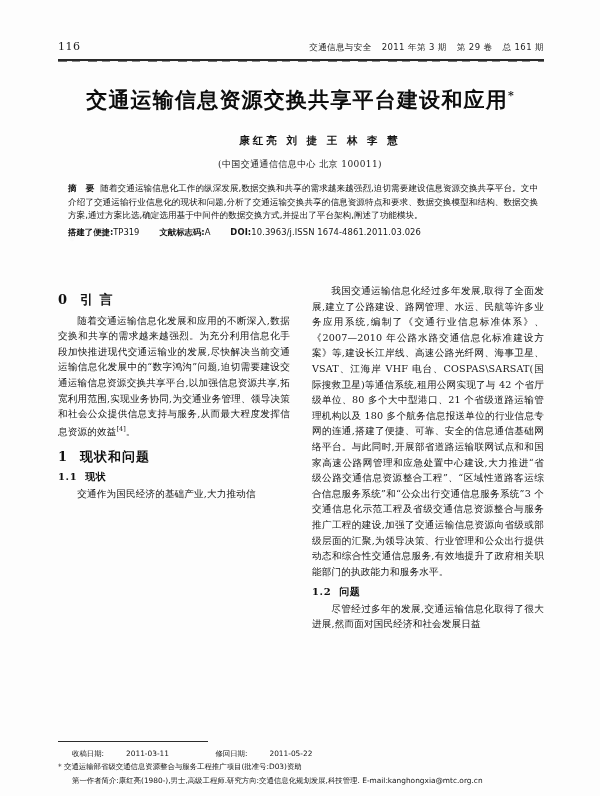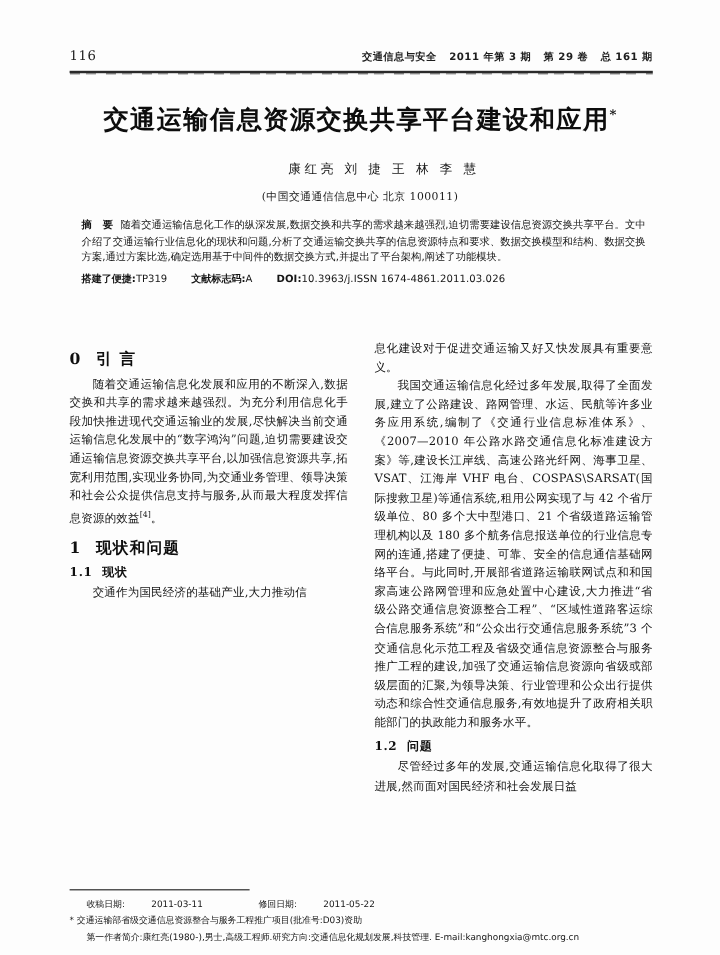--- a/index.html
+++ b/index.html
@@ -36,21 +36,21 @@
     justify-content: space-between;
   }
   .folio {
     font-size: 11px;
     letter-spacing: 0.5px;
     color: #222;
     font-family: "DejaVu Serif", "Liberation Serif", serif;
   }
   .journal-line {
     font-size: 8.5px;
-    font-weight: bold;
+    font-weight: normal;
     color: #1d1d1d;
     font-family: "DejaVu Sans", "Liberation Sans", sans-serif;
     letter-spacing: 0.4px;
     white-space: nowrap;
   }
   .journal-line span { margin-left: 7px; }
   .rule {
     position: absolute;
     left: 58px;
     right: 56px;
@@ -87,21 +87,21 @@
     font-size: 11px;
     vertical-align: super;
     letter-spacing: 0;
   }
   .authors {
     position: absolute;
     top: 134px;
     left: 0; right: 0;
     text-align: center;
     font-size: 10.5px;
-    font-weight: normal;
+    font-weight: bold;
     letter-spacing: 3px;
     color: #141414;
     margin-left: 40px;
   }
   .affil {
     position: absolute;
     top: 158px;
     left: 0; right: 0;
     text-align: center;
     font-size: 9px;
@@ -250,21 +250,20 @@
 
   <div class="columns">
     <div class="col" id="col-left">
         <h2 class="sec"><span class="num">0</span><span>引  言</span></h2>
         <p>随着交通运输信息化发展和应用的不断深入,数据交换和共享的需求越来越强烈。为充分利用信息化手段加快推进现代交通运输业的发展,尽快解决当前交通运输信息化发展中的“数字鸿沟”问题,迫切需要建设交通运输信息资源交换共享平台,以加强信息资源共享,拓宽利用范围,实现业务协同,为交通业务管理、领导决策和社会公众提供信息支持与服务,从而最大程度发挥信息资源的效益<sup class="ref">[4]</sup>。</p>
         <h2 class="sec"><span class="num">1</span><span>现状和问题</span></h2>
         <h3 class="subsec"><span class="num">1.1</span><span>现状</span></h3>
         <p>交通作为国民经济的基础产业,大力推动信</p>
       </div>
     <div class="col" id="col-right">
-        <p class="cont">息化建设对于促进交通运输又好又快发展具有重要意义。</p>
         <p>我国交通运输信息化经过多年发展,取得了全面发展,建立了公路建设、路网管理、水运、民航等许多业务应用系统,编制了《交通行业信息标准体系》、《2007—2010 年公路水路交通信息化标准建设方案》等,建设长江岸线、高速公路光纤网、海事卫星、VSAT、江海岸 VHF 电台、COSPAS\SARSAT(国际搜救卫星)等通信系统,租用公网实现了与 42 个省厅级单位、80 多个大中型港口、21 个省级道路运输管理机构以及 180 多个航务信息报送单位的行业信息专网的连通,搭建了便捷、可靠、安全的信息通信基础网络平台。与此同时,开展部省道路运输联网试点和和国家高速公路网管理和应急处置中心建设,大力推进“省级公路交通信息资源整合工程”、“区域性道路客运综合信息服务系统”和“公众出行交通信息服务系统”3 个交通信息化示范工程及省级交通信息资源整合与服务推广工程的建设,加强了交通运输信息资源向省级或部级层面的汇聚,为领导决策、行业管理和公众出行提供动态和综合性交通信息服务,有效地提升了政府相关职能部门的执政能力和服务水平。</p>
         <h3 class="subsec"><span class="num">1.2</span><span>问题</span></h3>
         <p>尽管经过多年的发展,交通运输信息化取得了很大进展,然而面对国民经济和社会发展日益</p>
       </div>
   </div>
 
   <div class="foot-rule"></div>
   <div class="footer">
     <div class="dates">
       <span><span>收稿日期:</span><span>2011-03-11</span></span>

